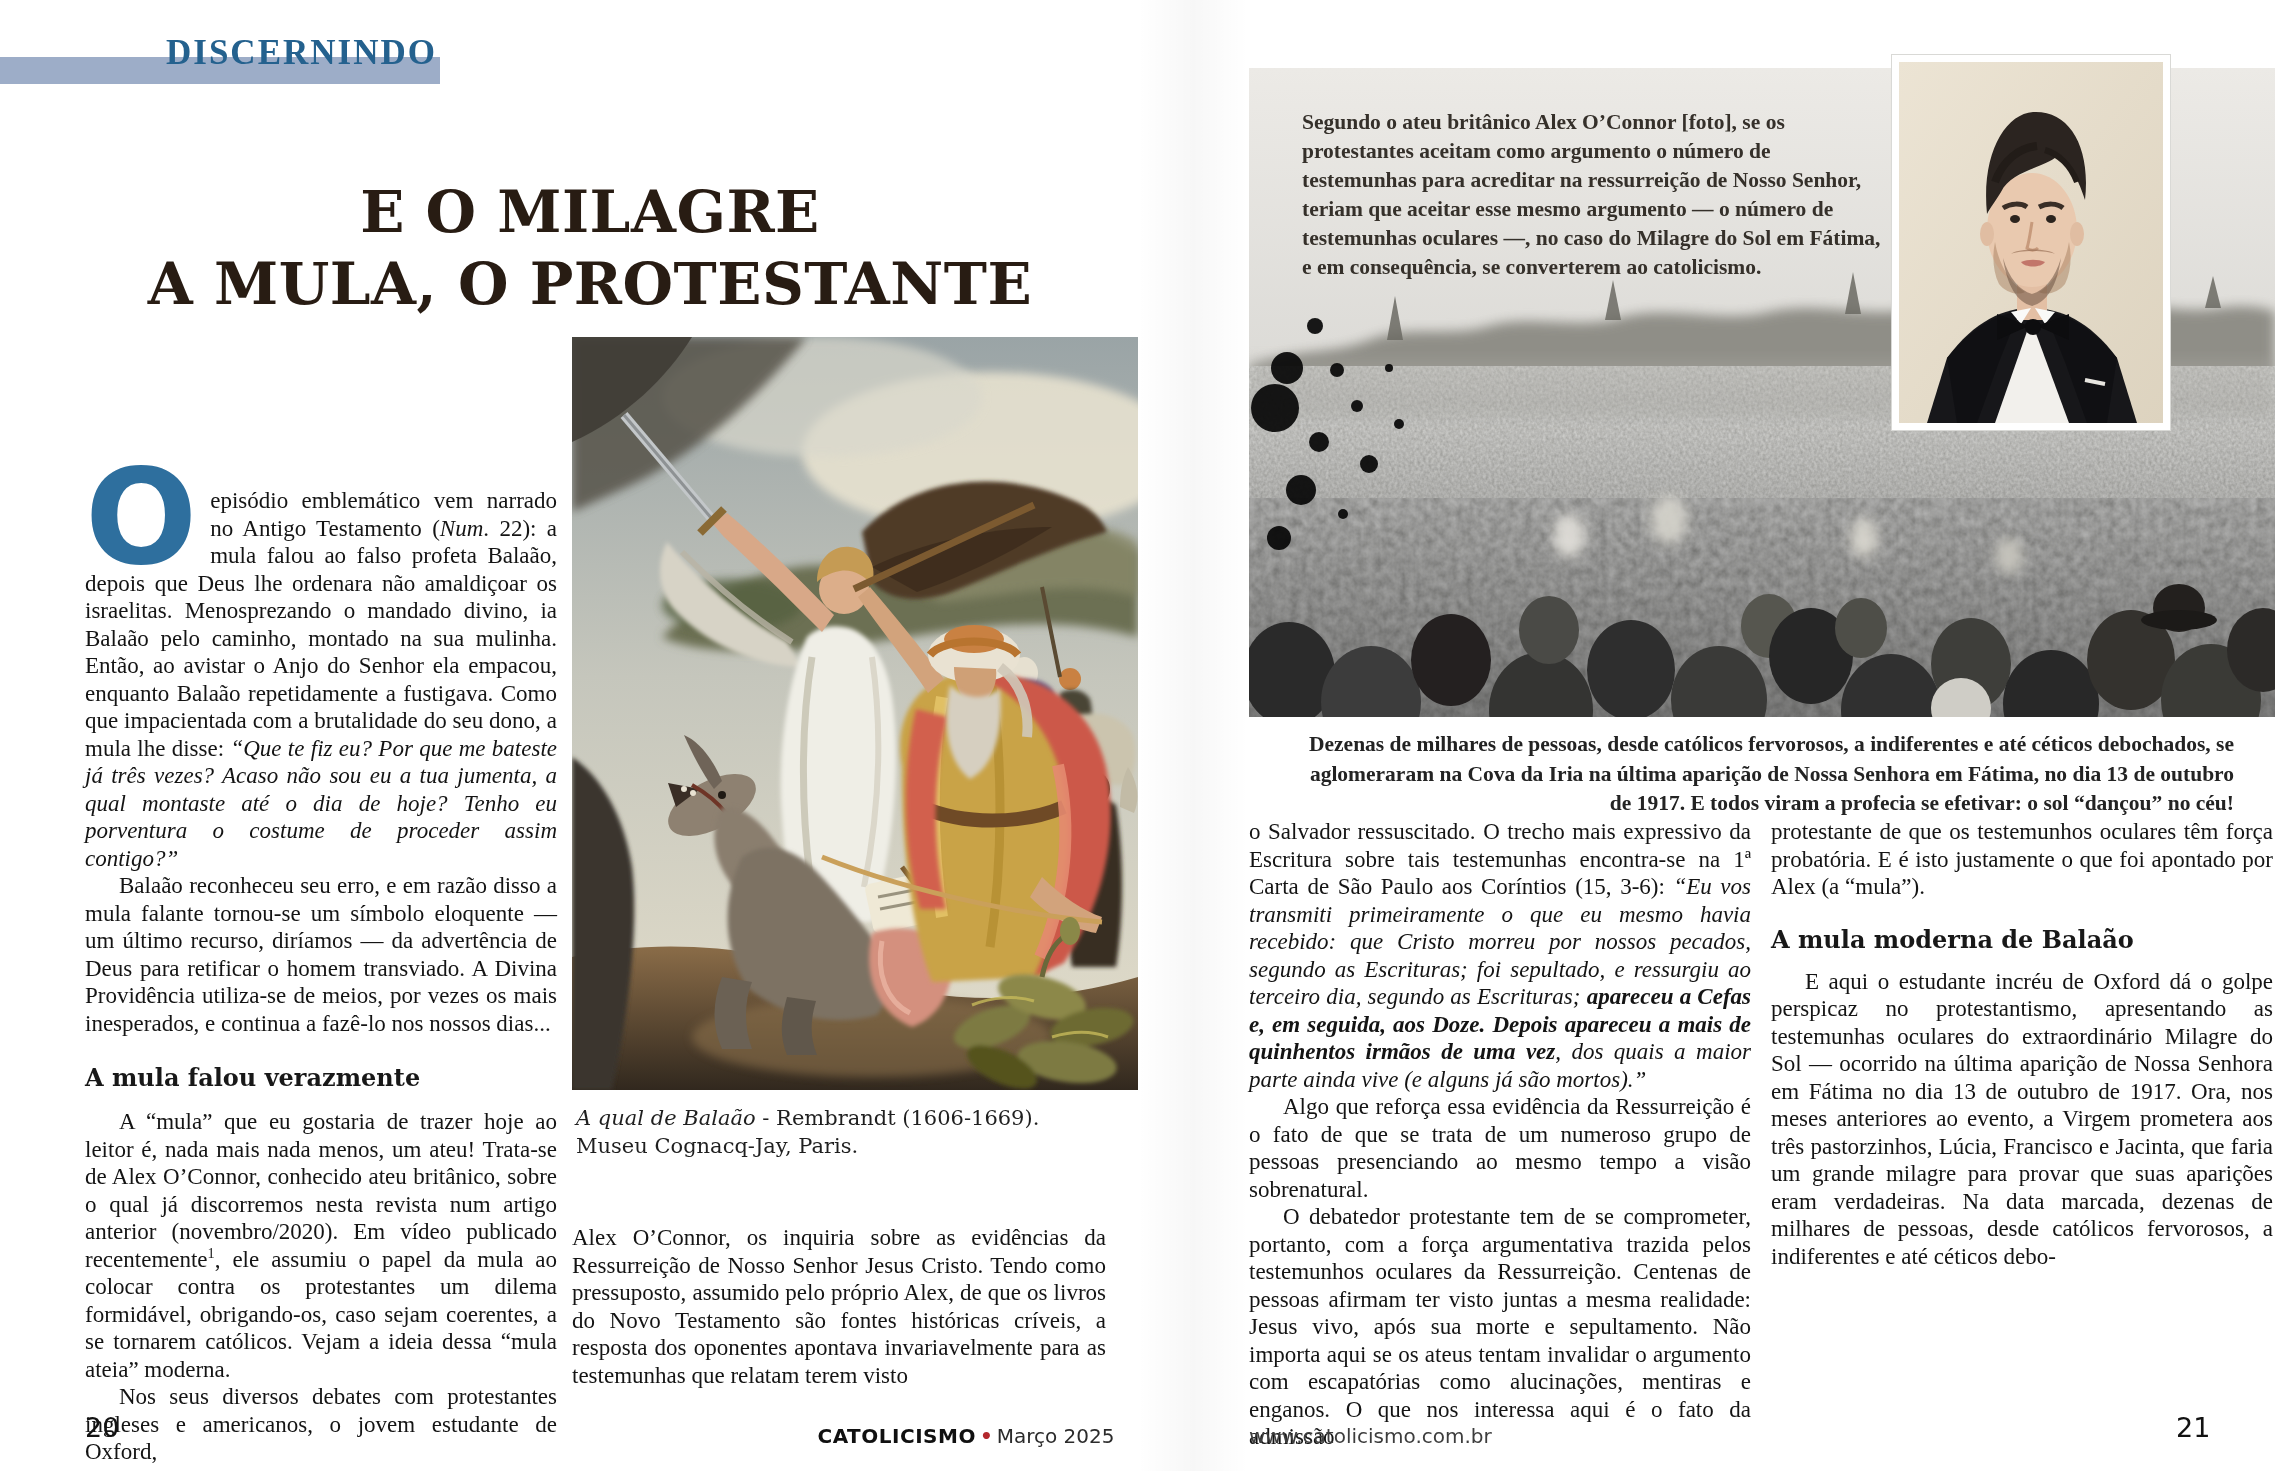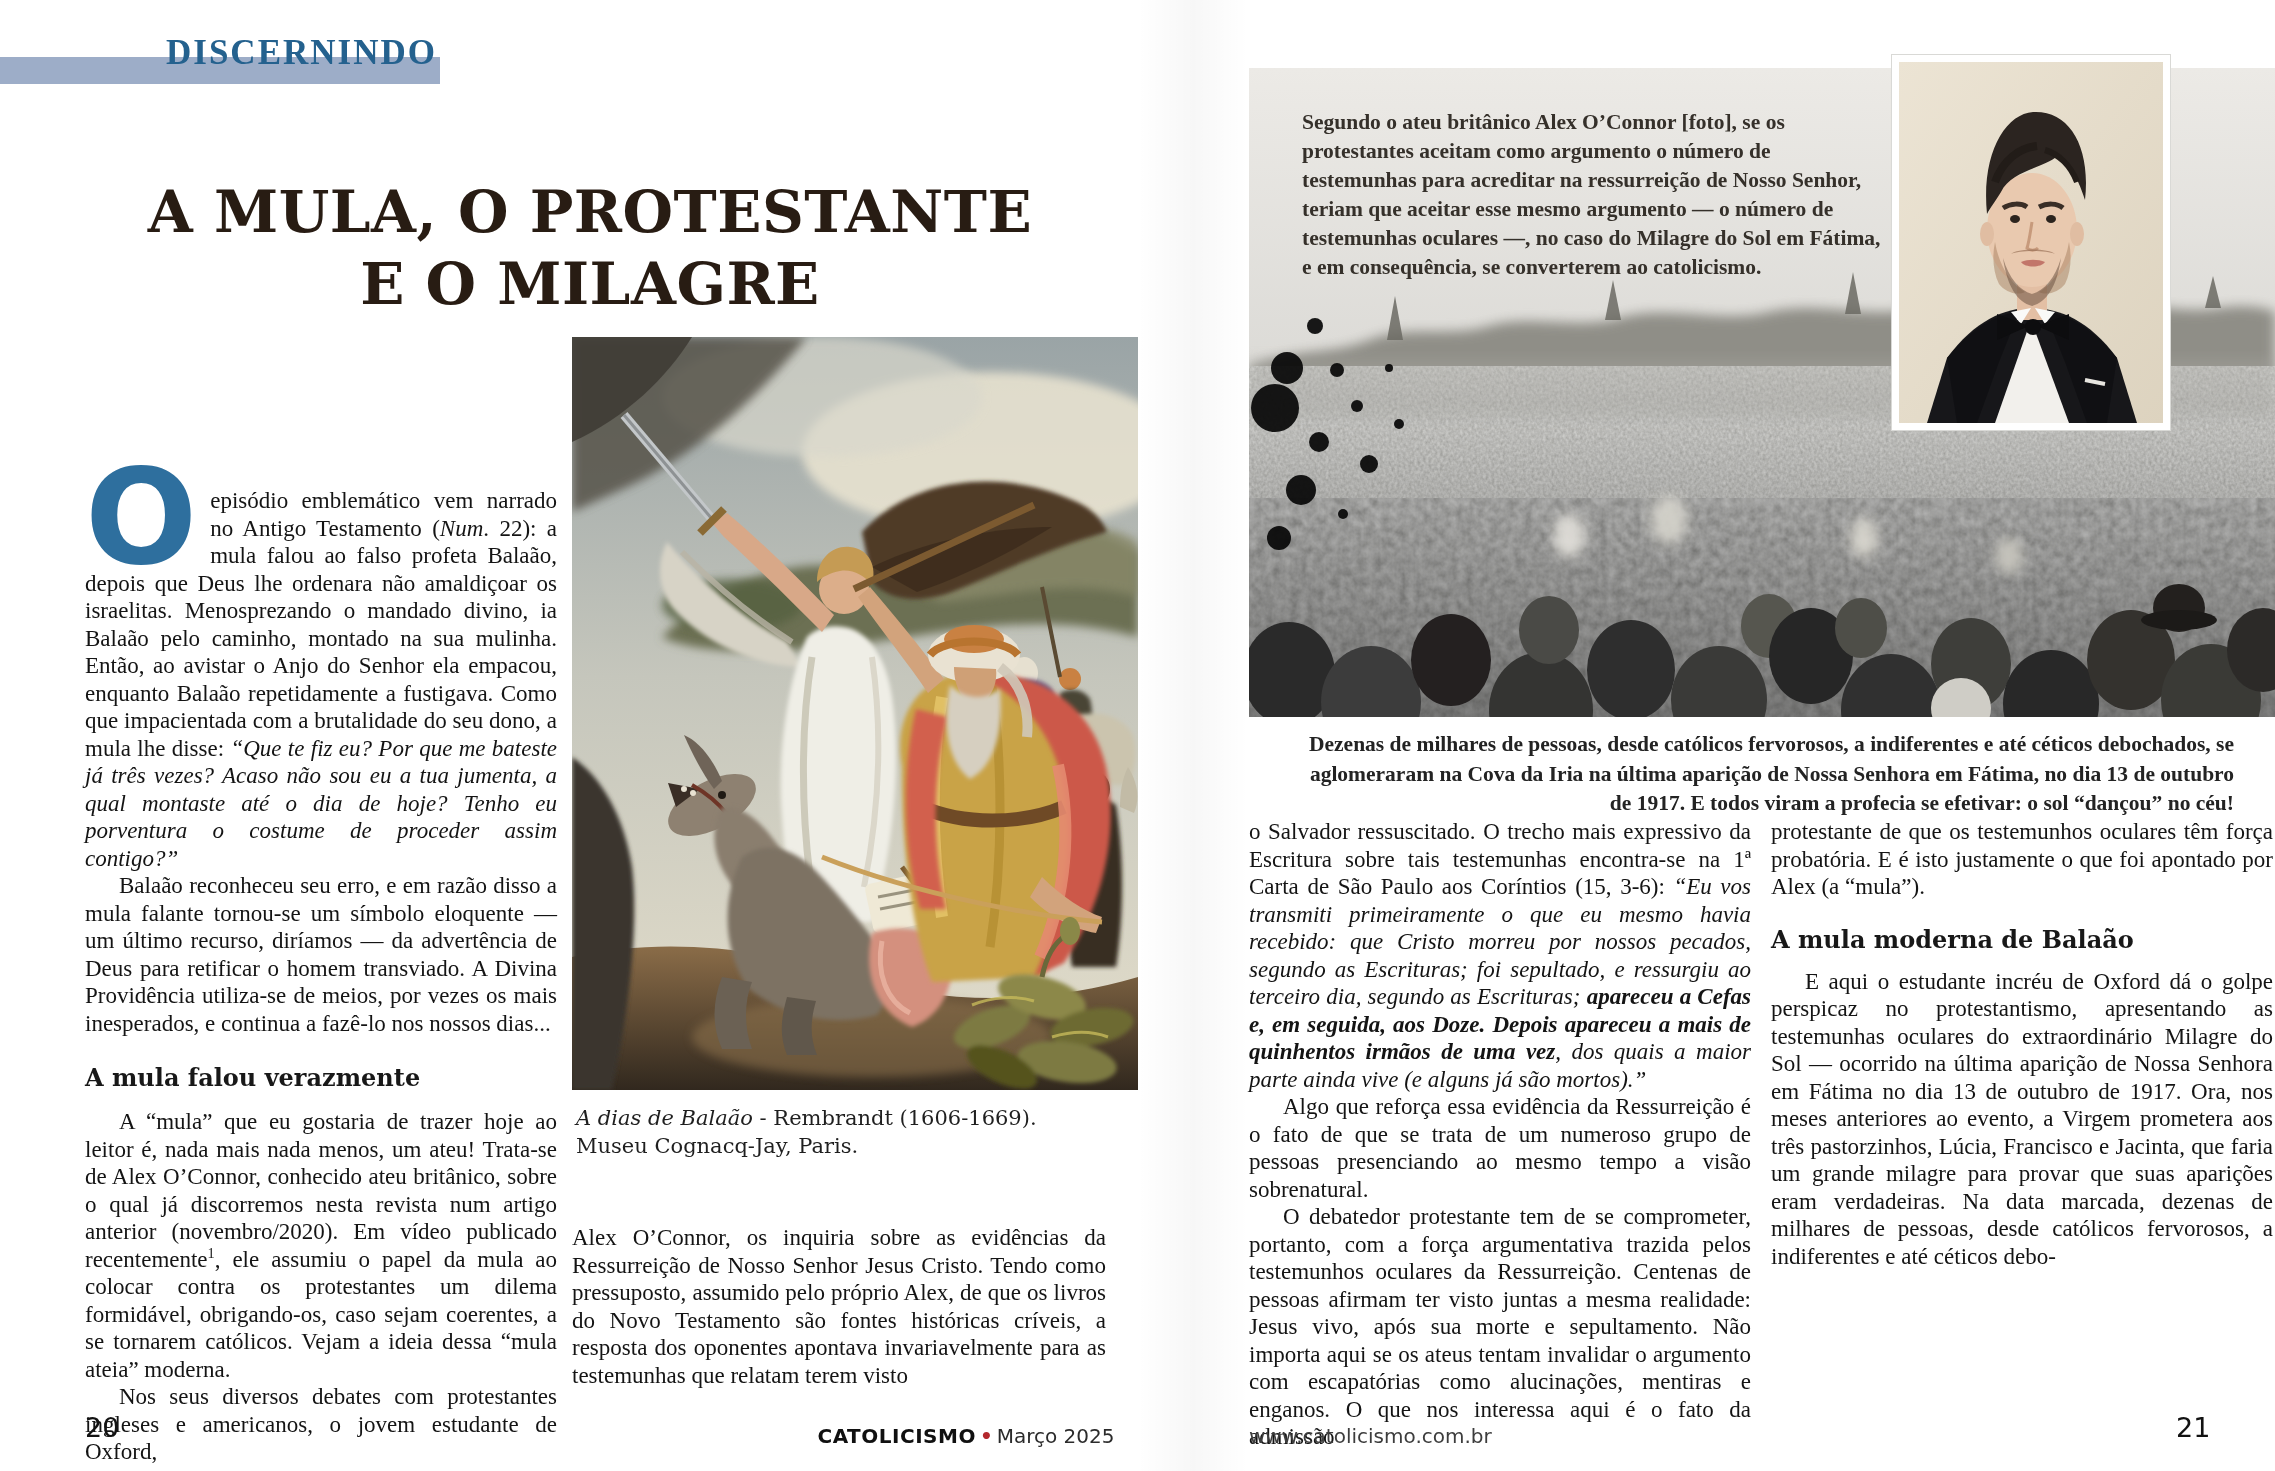--- a/index.html
+++ b/index.html
@@ -57,22 +57,22 @@
 </style>
 </head>
 <body>
 
 <div class="spread">
 
   <div class="abs kicker-bar"></div>
   <div class="abs kicker">DISCERNINDO</div>
 
   <div class="abs title">
+    <div>E O MILAGRE</div>
     <div>A MULA, O PROTESTANTE</div>
-    <div>E O MILAGRE</div>
   </div>
 
 
   <div class="abs bodycol col-left">
     <p class="bp"><span class="dropcap">O</span><span><span>episódio emblemático vem narrado no Antigo Testamento (</span><span class="r-i">Num</span><span>. 22): a mula falou ao falso profeta Balaão, depois que Deus lhe ordenara não amaldiçoar os israelitas. Menosprezando o mandado divino, ia Balaão pelo caminho, montado na sua mulinha. Então,  ao avistar o Anjo do Senhor ela empacou, enquanto Balaão repetidamente a fustigava. Como que impacientada com a brutalidade do seu dono, a mula lhe disse: </span><span class="r-i">“Que te fiz eu? Por que me bateste já três vezes? Acaso não sou eu a tua jumenta, a qual montaste até o dia de hoje? Tenho eu porventura o costume de proceder assim contigo?”</span></span></p>
     <p class="bp ind"><span>Balaão reconheceu seu erro, e em razão disso a mula falante tornou-se um símbolo eloquente — um último recurso, diríamos — da advertência de Deus para retificar o homem transviado. A Divina Providência utiliza-se de meios, por vezes os mais inesperados, e continua a fazê-lo nos nossos dias...</span></p>
     <h3 class="sect">A mula falou verazmente</h3>
     <p class="bp ind"><span>A “mula” que eu gostaria de trazer hoje ao leitor é, nada mais nada menos, um ateu! Trata-se de Alex O’Connor, conhecido ateu britânico, sobre o qual já discorremos nesta revista num artigo anterior (novembro/2020). Em vídeo publicado recentemente</span><sup>1</sup><span>, ele assumiu o papel da mula ao colocar contra os protestantes um dilema formidável, obrigando-os, caso sejam coerentes, a se tornarem católicos. Vejam a ideia dessa “mula ateia” moderna.</span></p>
     <p class="bp ind"><span>Nos seus diversos debates com protestantes ingleses e americanos, o jovem estudante de Oxford,</span></p>
   </div>
@@ -175,21 +175,21 @@
         <ellipse cx="430" cy="730" rx="38" ry="16" fill="#55531f" transform="rotate(25 430 730)"></ellipse>
       </g>
       <path d="M470,640 C474,620 482,606 494,598" stroke="#6a683a" stroke-width="5" fill="none"></path>
       <ellipse cx="498" cy="594" rx="10" ry="14" fill="#8a8848"></ellipse>
       <path d="M400,668 C420,660 444,658 462,664" stroke="#c5b95a" stroke-width="3" fill="none" opacity=".8"></path>
       <path d="M480,700 C500,694 520,694 536,700" stroke="#c5b95a" stroke-width="3" fill="none" opacity=".8"></path>
     </svg>
   </div>
 
   <div class="abs paint-cap">
-    <div><span><span class="r-i">A dias de Balaão</span><span> - Rembrandt (1606-1669).</span></span></div>
+    <div><span><span class="r-i">A qual de Balaão</span><span> - Rembrandt (1606-1669).</span></span></div>
     <div>Museu Cognacq-Jay, Paris.</div>
   </div>
 
   <div class="abs bodycol col-below">
     <p class="bp"><span>Alex O’Connor, os inquiria sobre as evidências da Ressurreição de Nosso Senhor Jesus Cristo. Tendo como pressuposto, assumido pelo próprio Alex, de que os livros do Novo Testamento são fontes históricas críveis, a resposta dos oponentes apontava invariavelmente para as testemunhas que relatam terem visto</span></p>
   </div>
 
   <div class="abs pageno pn-left">20</div>
   <div class="abs footer-center"><b>CATOLICISMO</b><span class="red-dot">•</span><span>Março 2025</span></div>
 

